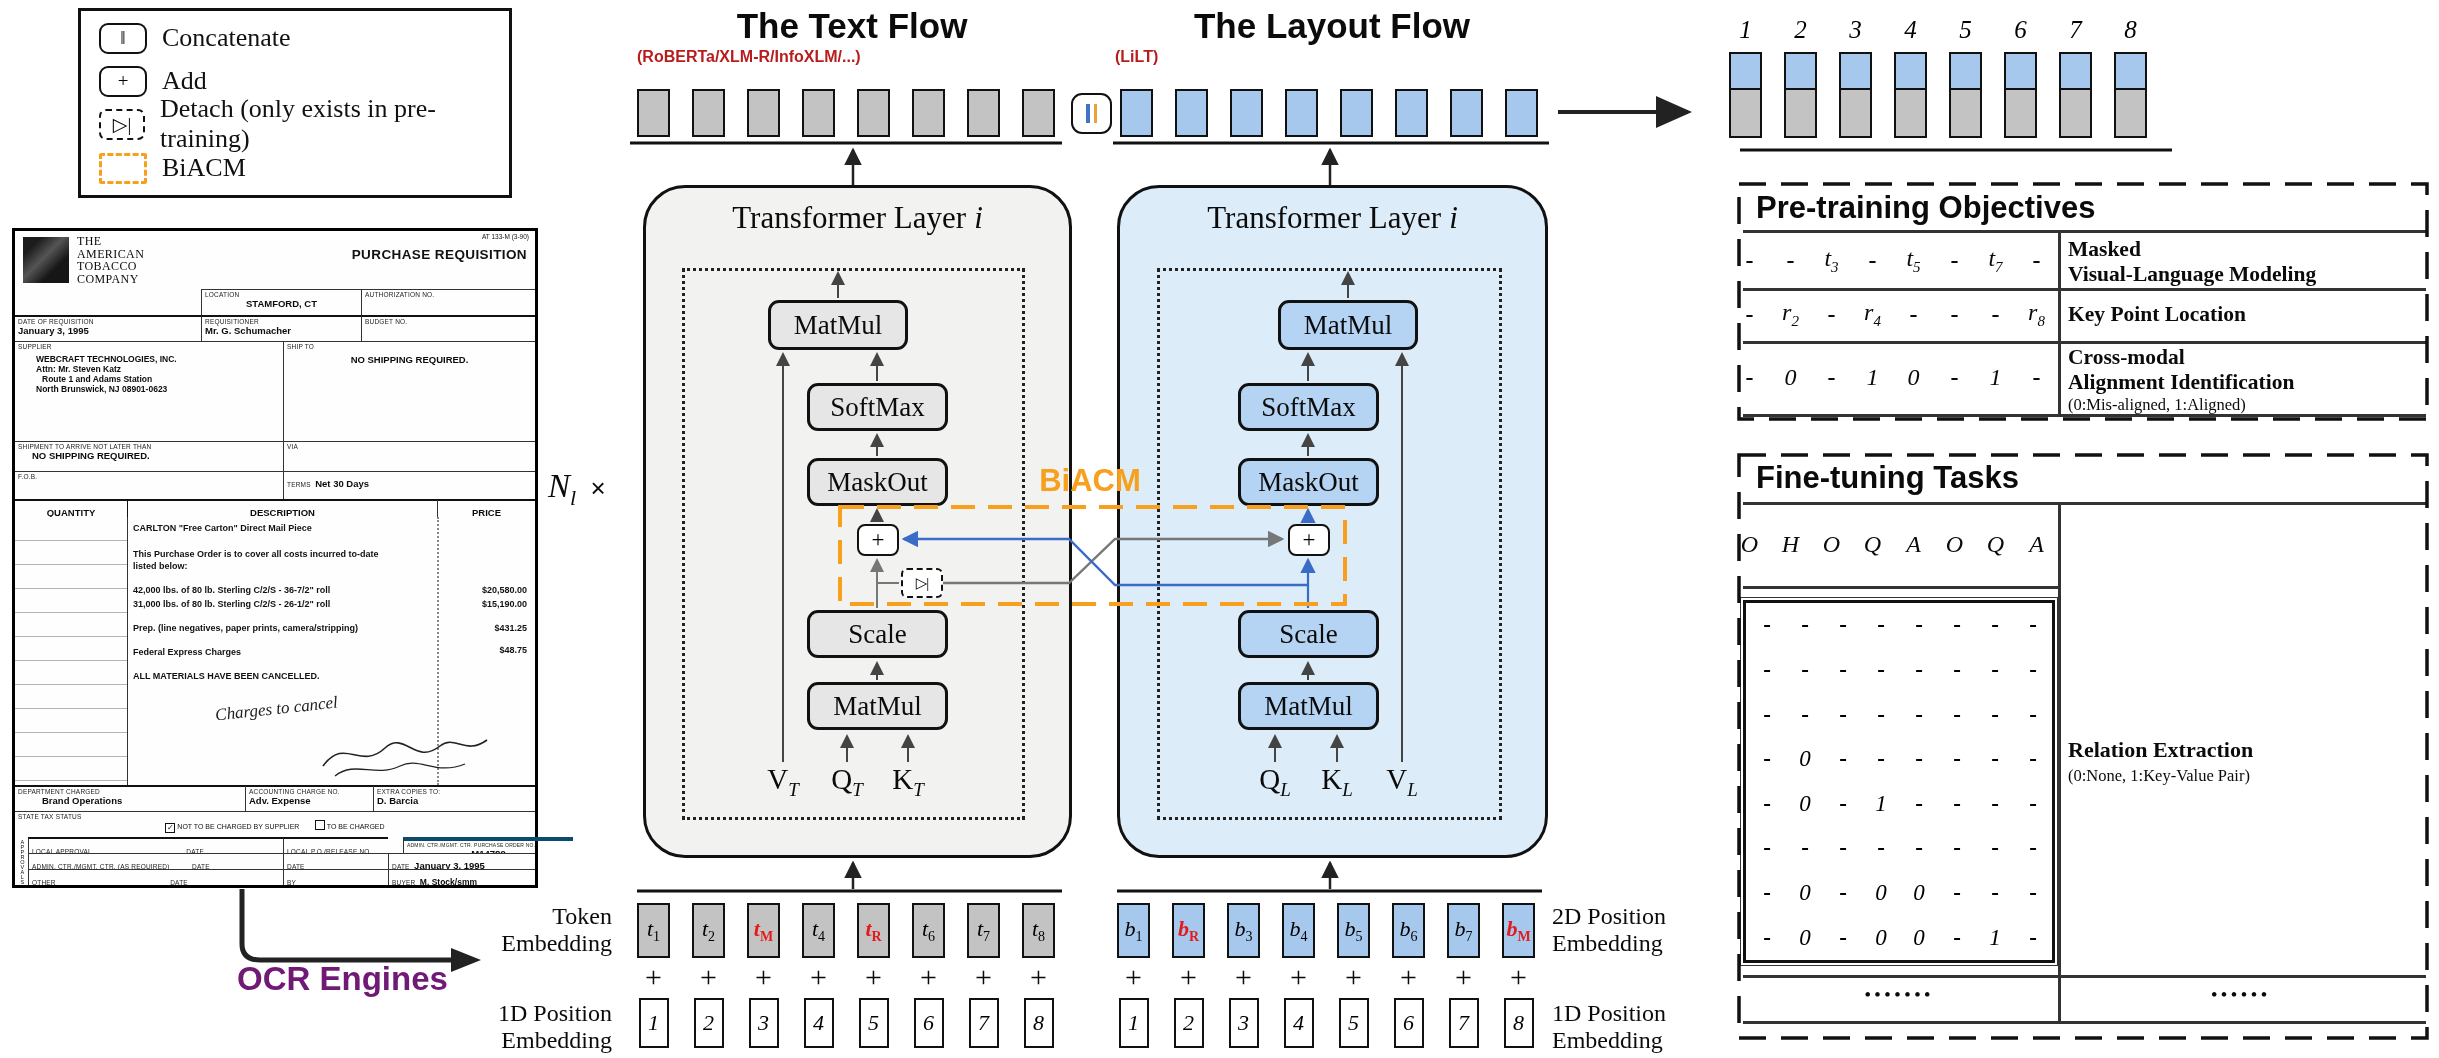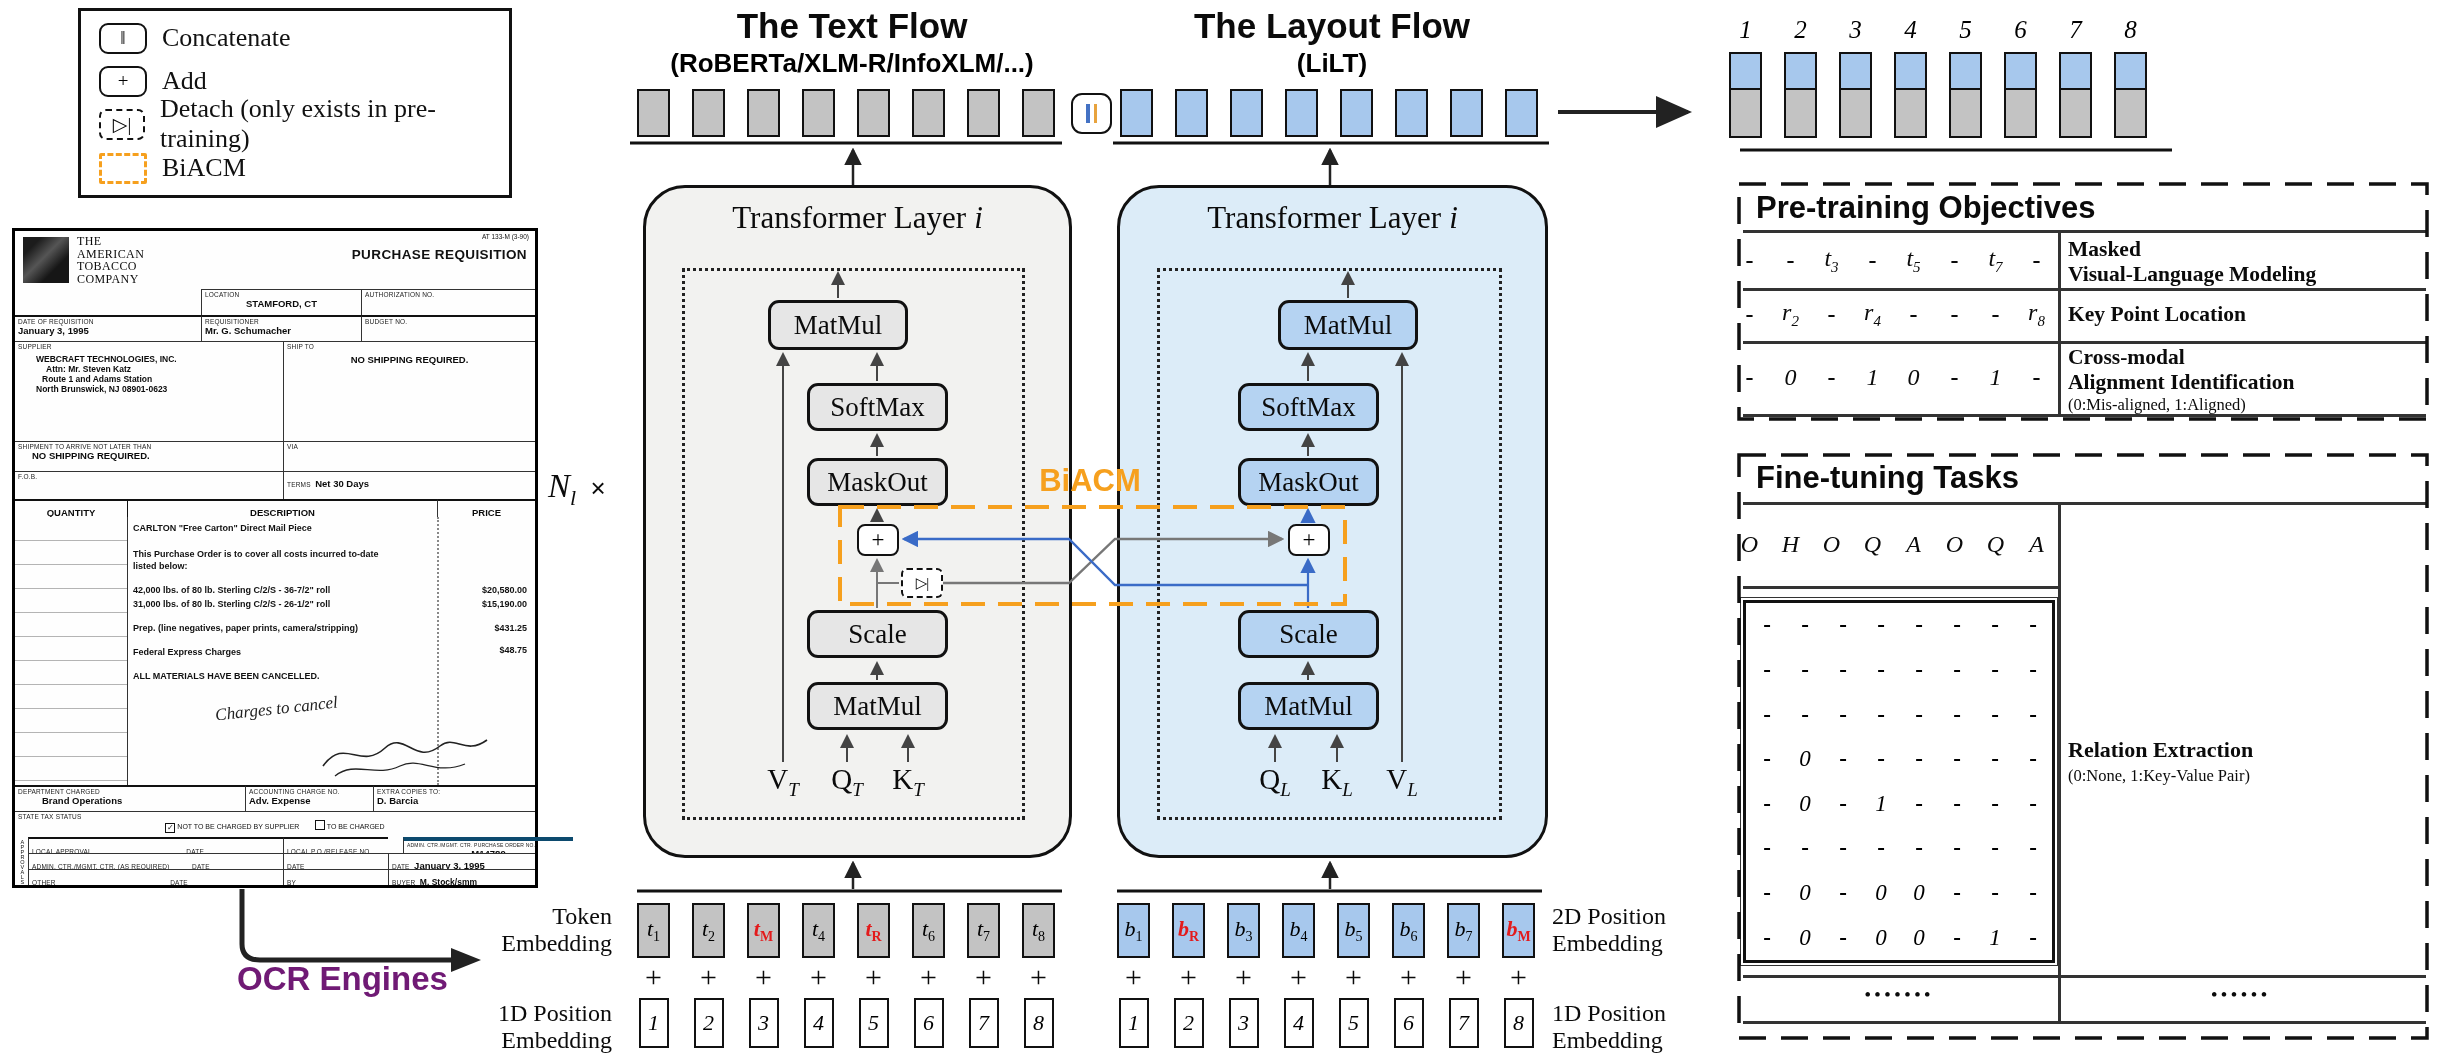--- a/index.html
+++ b/index.html
@@ -25,21 +25,21 @@
   #d-title{position:absolute;right:8px;top:16px;font-size:13.5px;font-weight:bold;letter-spacing:.4px;}
   .price{position:absolute;right:8px;font-size:9px;font-weight:bold;}
   .desc{position:absolute;left:118px;font-size:9px;font-weight:bold;}
   #d-qtycol{position:absolute;left:0;top:286px;width:112px;height:268px;border-right:1.5px solid #333;background:repeating-linear-gradient(to bottom,transparent 0 23px,rgba(90,90,90,.45) 23px 24px);}
   #d-pricecol{position:absolute;left:422px;top:286px;width:0;height:268px;border-left:2px dotted #888;}
   #d-hand{position:absolute;left:200px;top:468px;font-family:"Liberation Serif",serif;font-style:italic;font-size:17px;transform:rotate(-6deg);color:#222;}
   .vert-word{position:absolute;font-size:5.5px;line-height:5.8px;text-align:center;width:13px;}
   .chk{display:inline-block;width:8px;height:8px;border:1px solid #111;font-size:8px;line-height:8px;text-align:center;vertical-align:-1px;}
   
   .flow-title{font-weight:bold;font-size:35px;text-align:center;color:#0b0b0b;}
-  .flow-sub{font-weight:bold;font-size:26px;text-align:center;color:#000000;}
+  .flow-sub{font-weight:bold;font-size:16px;text-align:left;color:#b91c1c;}
   .barrow{display:flex;gap:22px;}
   .bar{width:33px;height:48px;border:2.5px solid #111;box-sizing:border-box;}
   .bar.gray{background:#c3c3c3;} .bar.blue{background:#a7c8ed;}
   #concat-box{left:1071px;top:93px;width:41px;height:41px;border:2.5px solid #111;border-radius:11px;background:#fff;display:flex;align-items:center;justify-content:center;gap:4px;box-sizing:border-box;}
   #concat-box i{display:block;width:3.5px;height:19px;}
   
   .tf{border:3.5px solid #111;border-radius:42px;box-sizing:border-box;}
   #tf-text{left:643px;top:185px;width:429px;height:673px;background:#f2f2f0;}
   #tf-layout{left:1117px;top:185px;width:431px;height:673px;background:#dcecf8;}
   .tf-title{position:absolute;top:12px;width:100%;text-align:center;font-size:31px;color:#0b0b0b;}
@@ -134,21 +134,21 @@
     <div class="d-cell" style="left:186px;top:84px;width:160px;height:26px;border-top:2px solid #111">
       <div class="d-lab">REQUISITIONER</div>
       <div class="d-val">Mr. G. Schumacher</div>
     </div>
     <div class="d-cell" style="left:346px;top:84px;width:174px;height:26px;border-top:2px solid #111">
       <div class="d-lab">BUDGET NO.</div>
     </div>
     <div class="d-cell" style="left:0;top:110px;width:268px;height:100px;border-left:none">
       <div class="d-lab">SUPPLIER</div>
       <div class="d-val sm" style="margin-top:4px;margin-left:18px">WEBCRAFT TECHNOLOGIES, INC.</div>
-      <div class="d-val sm" style="margin-left:28px">Attn: Mr. Steven Katz</div>
+      <div class="d-val sm" style="margin-left:18px">Attn: Mr. Steven Katz</div>
       <div class="d-val sm" style="margin-left:24px">Route 1 and Adams Station</div>
       <div class="d-val sm" style="margin-left:18px">North Brunswick, NJ 08901-0623</div>
     </div>
     <div class="d-cell" style="left:268px;top:110px;width:252px;height:100px">
       <div class="d-lab">SHIP TO</div>
       <div class="d-val" style="margin-top:4px;text-align:center">NO SHIPPING REQUIRED.</div>
     </div>
     <div class="d-cell" style="left:0;top:210px;width:268px;height:30px;border-left:none">
       <div class="d-lab">SHIPMENT TO ARRIVE NOT LATER THAN</div>
       <div class="d-val" style="margin-left:14px">NO SHIPPING REQUIRED.</div>

